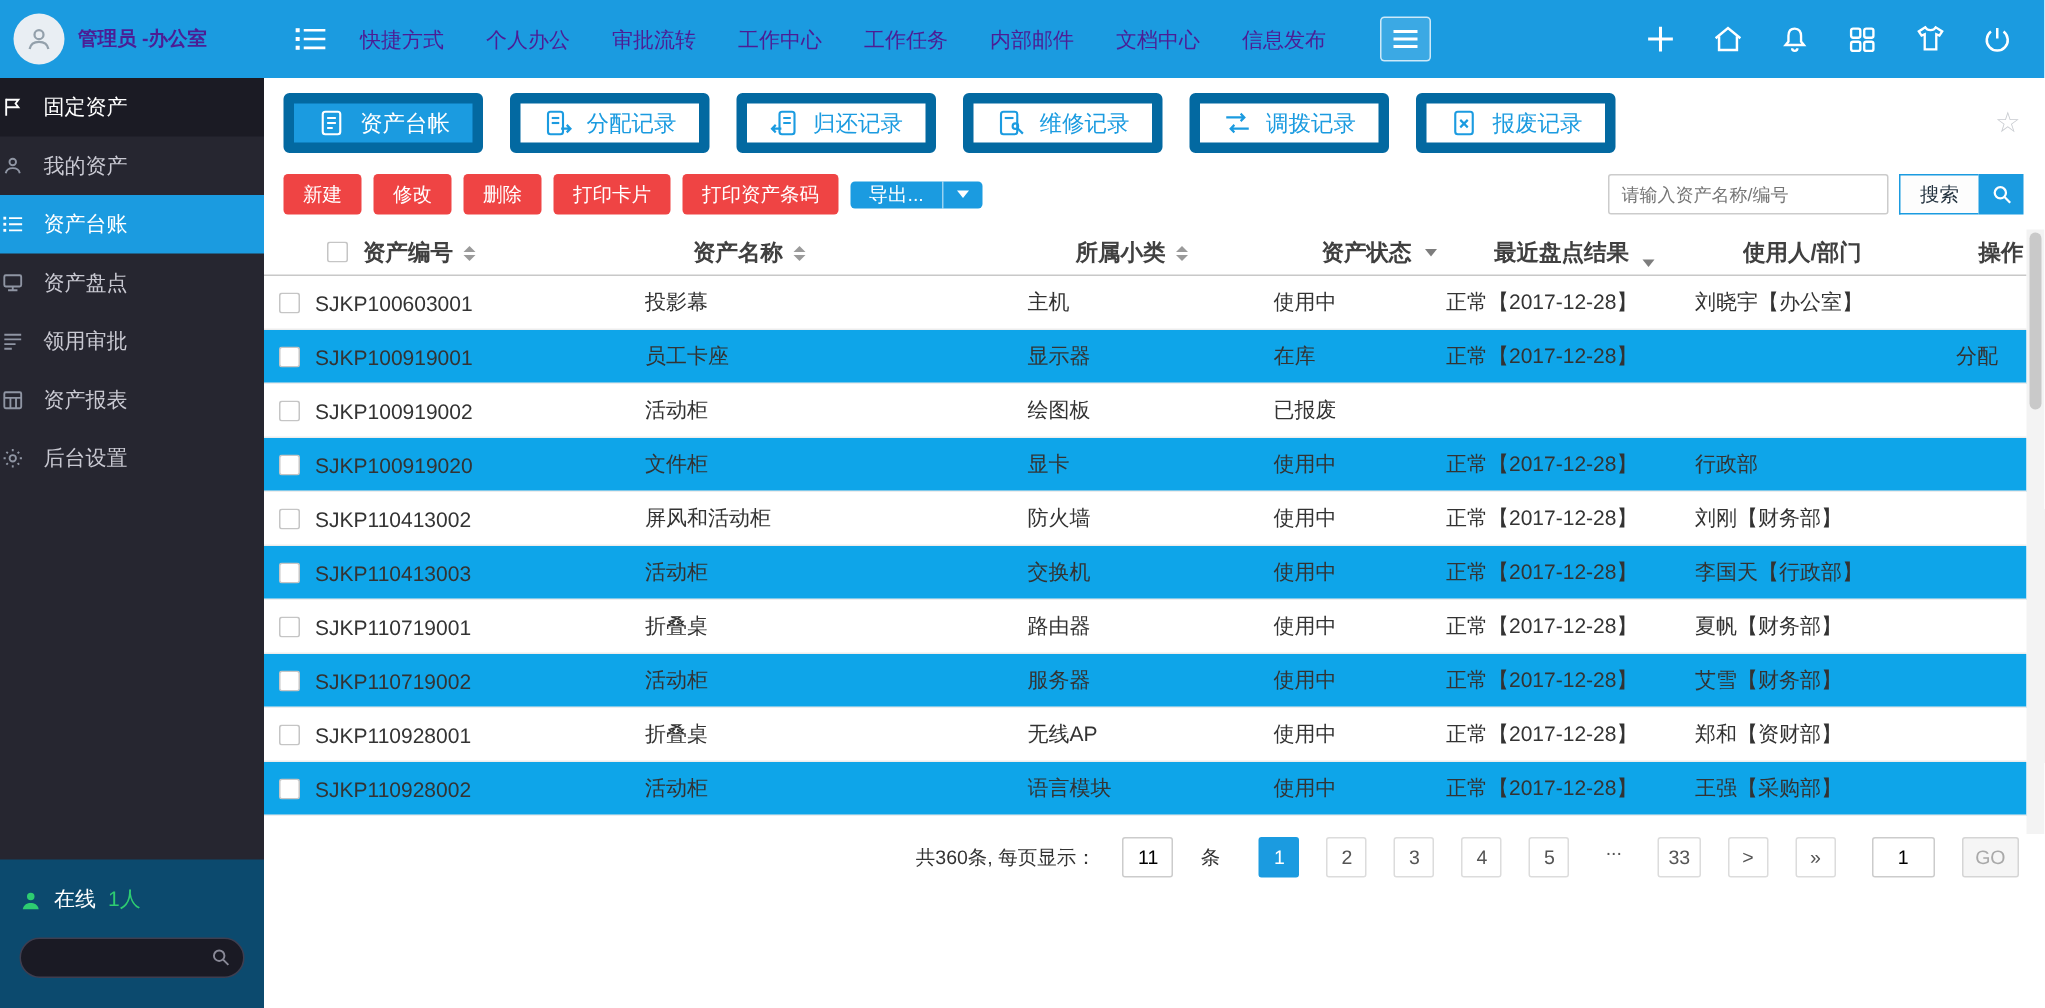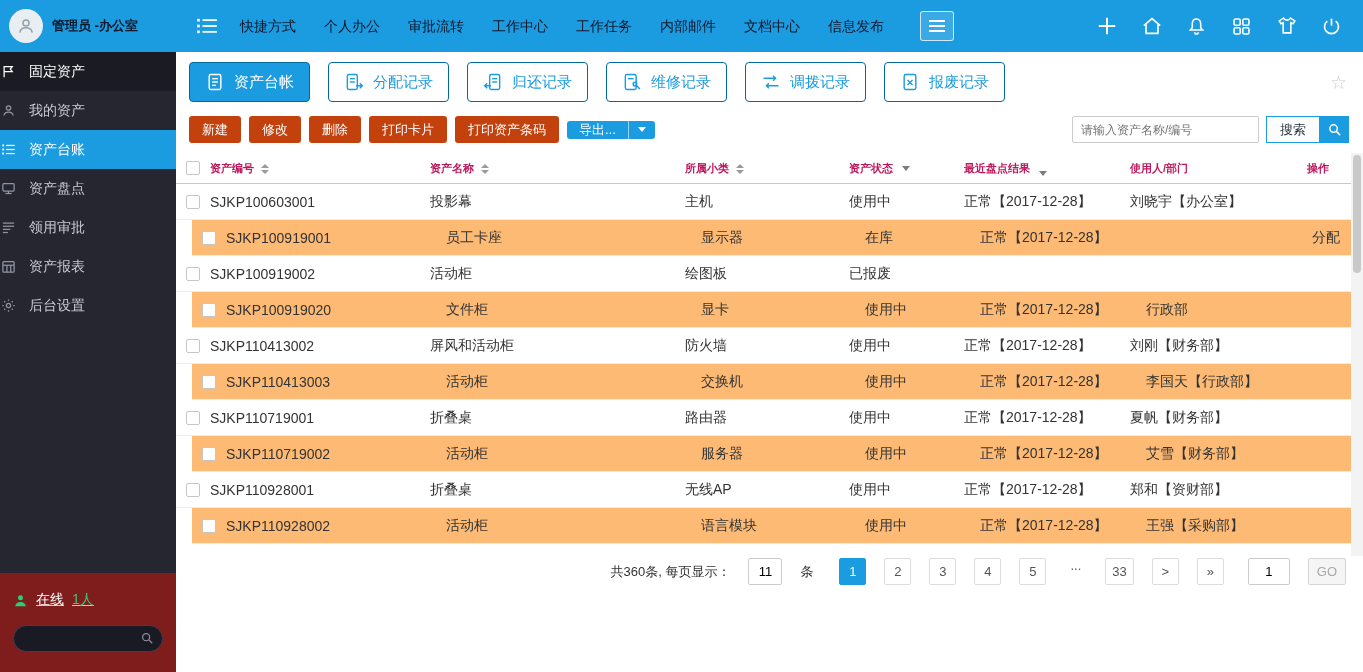--- a/index.html
+++ b/index.html
@@ -1,21 +1,21 @@
 <!DOCTYPE html>
 <html><head>
 <meta charset="utf-8">
 <style>
   * { margin:0; padding:0; box-sizing:border-box; }
   html,body { width:1363px; height:672px; overflow:hidden; }
   body { font-family:"Liberation Sans","DejaVu Sans",sans-serif; font-size:14px; color:#333; background:#fff; }
   .app { display:flex; flex-direction:column; width:1363px; height:672px; }
 
   
-  .topbar { height:52px; background:#1b9be0; display:flex; align-items:center; color:#0f172a; flex-shrink:0; }
+  .topbar { height:52px; background:#1b9be0; display:flex; align-items:center; color:#4c1d95; flex-shrink:0; }
   .topbar-left { width:176px; flex-shrink:0; display:flex; align-items:center; gap:9px; padding-left:9px; }
   .avatar { width:34px; height:34px; border-radius:50%; background:#e9eef3; display:flex; align-items:center; justify-content:center; color:#93a0ab; flex-shrink:0; cursor:pointer; }
   .username { font-size:13px; font-weight:bold; white-space:nowrap; }
   .tb-listicon { margin-left:20px; display:flex; align-items:center; cursor:pointer; }
   .nav { display:flex; align-items:center; margin-left:8px; }
   .nav-item { padding:0 14px; line-height:52px; font-size:14px; cursor:pointer; white-space:nowrap; }
   .hamburger-btn { margin-left:22px; width:34px; height:30px; border:1px solid rgba(255,255,255,.75); border-radius:3px; background:rgba(255,255,255,.14); display:flex; align-items:center; justify-content:center; cursor:pointer; }
   .topbar-icons { margin-left:auto; display:flex; align-items:center; gap:10px; padding-right:14px; }
   .tb-icon { width:35px; height:35px; display:flex; align-items:center; justify-content:center; cursor:pointer; color:#fff; }
   .tb-icon svg { display:block; }
@@ -24,52 +24,52 @@
   .body-row { flex:1; display:flex; min-height:0; }
 
   
   .sidebar { width:176px; flex-shrink:0; background:#262630; display:flex; flex-direction:column; color:#c9c9d2; }
   .side-item { height:39px; display:flex; align-items:center; gap:12px; padding-left:0; font-size:14px; cursor:pointer; }
   .side-item.header { background:#1b1b24; color:#fff; }
   .side-item.active { background:#1b9be0; color:#fff; }
   .side-icon { width:17px; display:flex; align-items:center; justify-content:center; color:#8f95a3; }
   .side-item.header .side-icon, .side-item.active .side-icon { color:#fff; }
   .side-spacer { flex:1; }
-  .side-bottom { background:#7f1d1d; padding:18px 13px 20px;text-decoration:underline; }
+  .side-bottom { background:#0c4a6e; padding:18px 13px 20px; }
   .online-row { display:flex; align-items:center; gap:8px; margin-bottom:16px; font-size:14px; color:#fff; }
   .online-icon { color:#2ecc71; display:flex; }
   .online-count { color:#2ecc71; }
   .side-search { position:relative; }
   .side-search input { width:100%; height:27px; background:#1a1a24; border:1px solid #3e3e50; border-radius:14px; color:#ccc; padding:0 28px 0 12px; font-size:12px; outline:none; }
   .side-search .mag { position:absolute; right:9px; top:6px; color:#8a8a98; }
 
   
   .main { flex:1; background:#fff; display:flex; flex-direction:column; min-width:0; position:relative; }
   .tabs-row { display:flex; align-items:center; gap:18px; padding:10px 16px 9px 13px; }
-  .tab { height:40px; display:flex; align-items:center; gap:9px; padding:0 15px; border:1px solid #0369a1; border-radius:4px; background:#fff; color:#1b9be0; font-size:15px; cursor:pointer; white-space:nowrap; }
+  .tab { height:40px; display:flex; align-items:center; gap:9px; padding:0 15px; border:7px solid #0369a1; border-radius:4px; background:#fff; color:#1b9be0; font-size:15px; cursor:pointer; white-space:nowrap; }
   .tab.active { background:#1b9be0; color:#fff; }
   .tab svg { display:block; }
   .fav-star { margin-left:auto; color:#c9ccd1; font-size:19px; cursor:pointer; line-height:1; }
 
   .toolbar { display:flex; align-items:center; gap:8px; padding:5px 14px 10px 13px; }
-  .btn { height:27px; background:#c2410c; border:none; border-radius:3px; color:#fff; font-size:13px; padding:0 13px; cursor:pointer; font-family:Liberation Mono, monospace; white-space:nowrap; }
+  .btn { height:27px; background:#ef4444; border:none; border-radius:3px; color:#fff; font-size:13px; padding:0 13px; cursor:pointer; font-family:Liberation Mono, monospace; white-space:nowrap; }
   .btn-export { display:flex; align-items:stretch; background:#1b9be0; border-radius:3px; cursor:pointer; }
   .btn-export .exp-label { display:flex; align-items:center; color:#fff; font-size:13px; padding:0 12px; }
   .btn-export .exp-caret { display:flex; align-items:center; padding:0 9px; border-left:1px solid rgba(255,255,255,.55); }
   .toolbar-right { margin-left:auto; display:flex; align-items:center; gap:7px; }
   .search-input { width:187px; height:27px; border:1px solid #ccc; border-radius:2px; padding:0 8px; font-size:12px; color:#333; outline:none; font-family:inherit; }
   .search-btn { display:flex; align-items:stretch; height:27px; cursor:pointer; }
   .search-btn .s-label { display:flex; align-items:center; padding:0 13px; border:1px solid #1b9be0; border-right:none; background:#fdfdfd; color:#23323f; font-size:13px; }
   .search-btn .s-icon { width:30px; background:#1b9be0; color:#fff; display:flex; align-items:center; justify-content:center; }
 
   
   .table-area { position:relative; padding-right:12px; }
-  .thead { display:flex; align-items:center; height:31px; font-size:11px; font-weight:bold; color:#be185d; border-bottom:1px solid #c8c8c8; }
+  .thead { display:flex; align-items:center; height:31px; font-size:15px; font-weight:bold; color:#404040; border-bottom:1px solid #c8c8c8;padding-left:32px; }
   .trow { display:flex; align-items:center; height:36px; font-size:14px; color:#333; border-bottom:1px solid #ededed; background:#fff; }
-  .trow.alt { background:#fdba74;margin-left:16px; }
+  .trow.alt { background:#0ea5e9; }
   .cell { overflow:hidden; white-space:nowrap; text-overflow:ellipsis; }
   .c-check { width:34px; flex-shrink:0; display:flex; justify-content:center; }
   .c-code { width:220px; flex-shrink:0; }
   .c-name { width:255px; flex-shrink:0; }
   .c-cat { width:164px; flex-shrink:0; }
   .c-status { width:115px; flex-shrink:0; display:flex; align-items:center; }
   .c-result { width:166px; flex-shrink:0; display:flex; align-items:flex-end; }
   .c-user { width:155px; flex-shrink:0; }
   .c-op { flex:1; text-align:center; }
   .checkbox { width:14px; height:14px; border:1px solid #c5c5c5; border-radius:2px; background:#fff; display:inline-block; cursor:pointer; }

